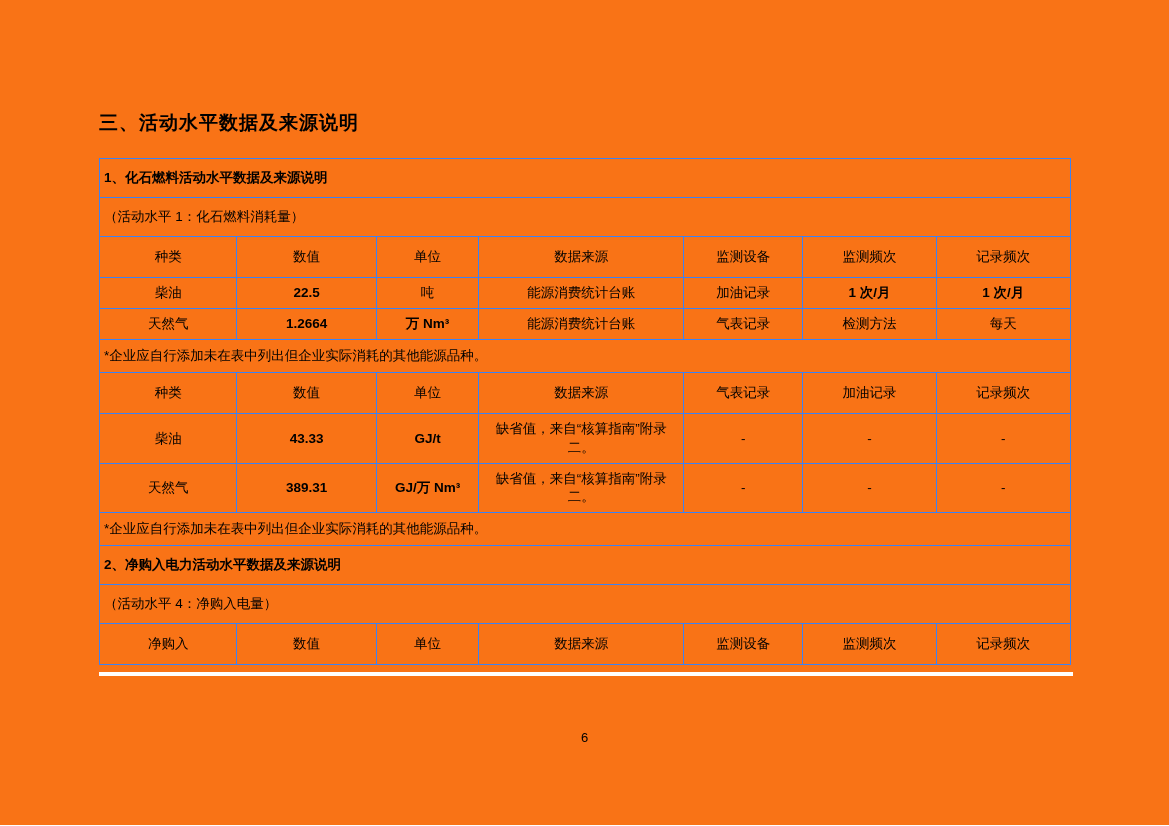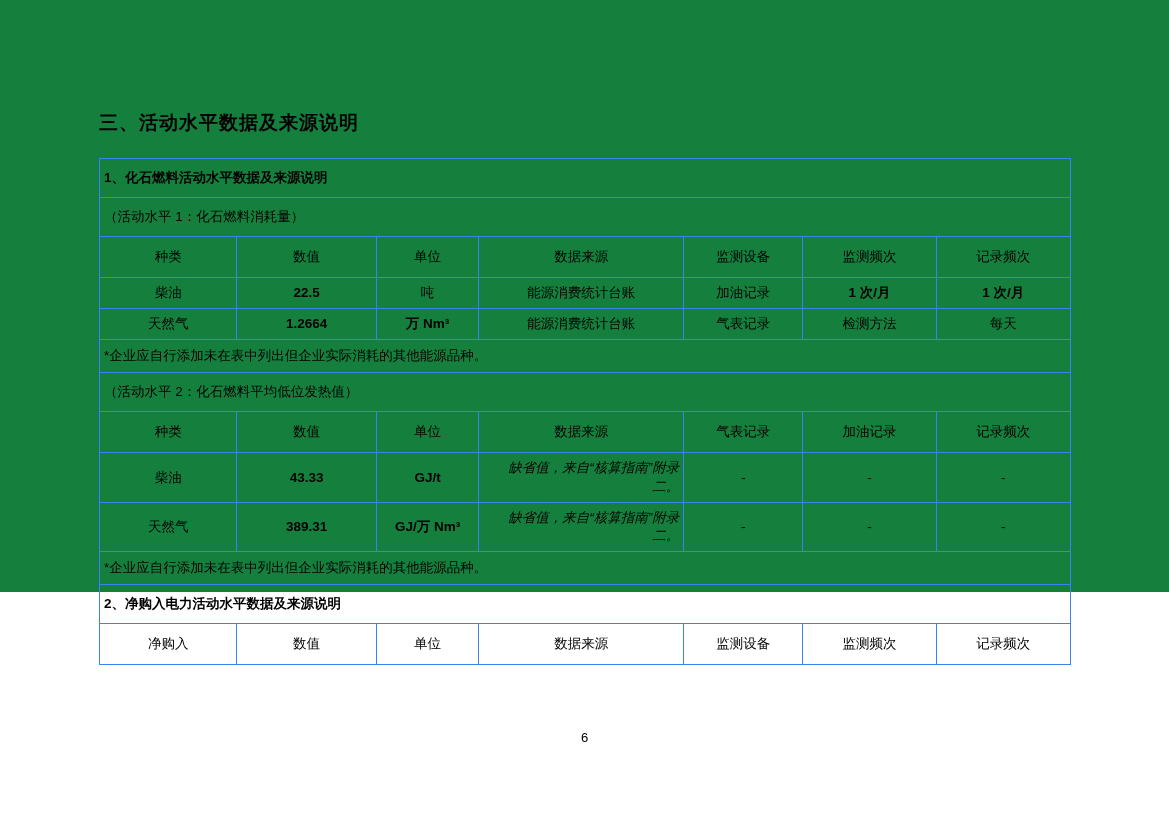--- a/index.html
+++ b/index.html
@@ -13,22 +13,22 @@
     font-family: "Liberation Sans", "DejaVu Sans", sans-serif;
     color: #000000;
     position: relative;
     overflow: hidden;
   }
   .page {
     position: absolute;
     left: 0;
     top: 0;
     width: 1169px;
-    height: 592px;
-    background: #15803d;
+    height: 825px;
+    background: #f97316;
   }
   .content {
     position: absolute;
     left: 99px;
     top: 110px;
     width: 972px;
   }
   h2.section-title {
     font-size: 19px;
     font-weight: bold;
@@ -76,26 +76,25 @@
   td.val {
     text-align: center;
     font-weight: bold;
     font-size: 13.5px;
   }
   td.src {
     text-align: center;
     font-size: 13.5px;
   }
   td.srcleft {
-    text-align: right;
+    text-align: center;
     font-size: 12.5px;
     padding-left: 5px;
     padding-right: 5px;
     line-height: 1.5;
-    font-style: italic;
   }
   td.dash {
     text-align: center;
     font-size: 13.5px;
   }
   .pagenum {
     position: absolute;
     left: 0;
     top: 730px;
     width: 1169px;
@@ -166,23 +165,20 @@
         <td class="src">能源消费统计台账</td>
         <td class="src">气表记录</td>
         <td class="src">检测方法</td>
         <td class="src">每天</td>
       </tr>
 
       <tr>
         <td class="note" colspan="7">*企业应自行添加未在表中列出但企业实际消耗的其他能源品种。</td>
       </tr>
 
-      <tr>
-        <td class="sublabel" colspan="7">（活动水平 2：化石燃料平均低位发热值）</td>
-      </tr>
 
       <tr>
         <td class="hdr">种类</td>
         <td class="hdr">数值</td>
         <td class="hdr">单位</td>
         <td class="hdr">数据来源</td>
         <td class="hdr">气表记录</td>
         <td class="hdr">加油记录</td>
         <td class="hdr">记录频次</td>
       </tr>
@@ -208,20 +204,23 @@
       </tr>
 
       <tr>
         <td class="note" colspan="7">*企业应自行添加未在表中列出但企业实际消耗的其他能源品种。</td>
       </tr>
 
       <tr>
         <td class="rowhead" colspan="7">2、净购入电力活动水平数据及来源说明</td>
       </tr>
 
+      <tr>
+        <td class="sublabel" colspan="7">（活动水平 4：净购入电量）</td>
+      </tr>
 
       <tr>
         <td class="hdr">净购入</td>
         <td class="hdr">数值</td>
         <td class="hdr">单位</td>
         <td class="hdr">数据来源</td>
         <td class="hdr">监测设备</td>
         <td class="hdr">监测频次</td>
         <td class="hdr">记录频次</td>
       </tr>

